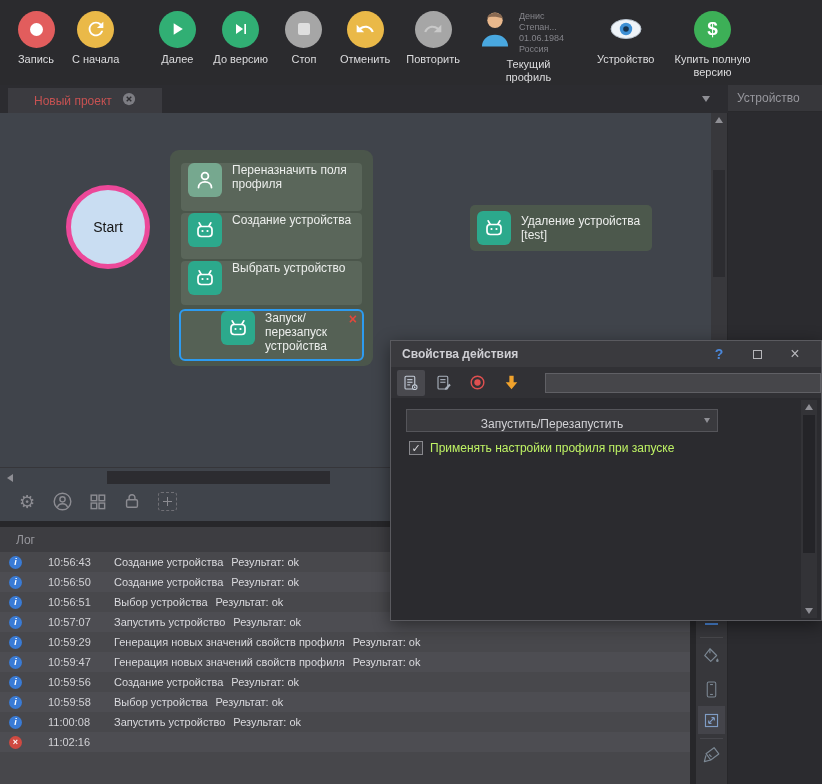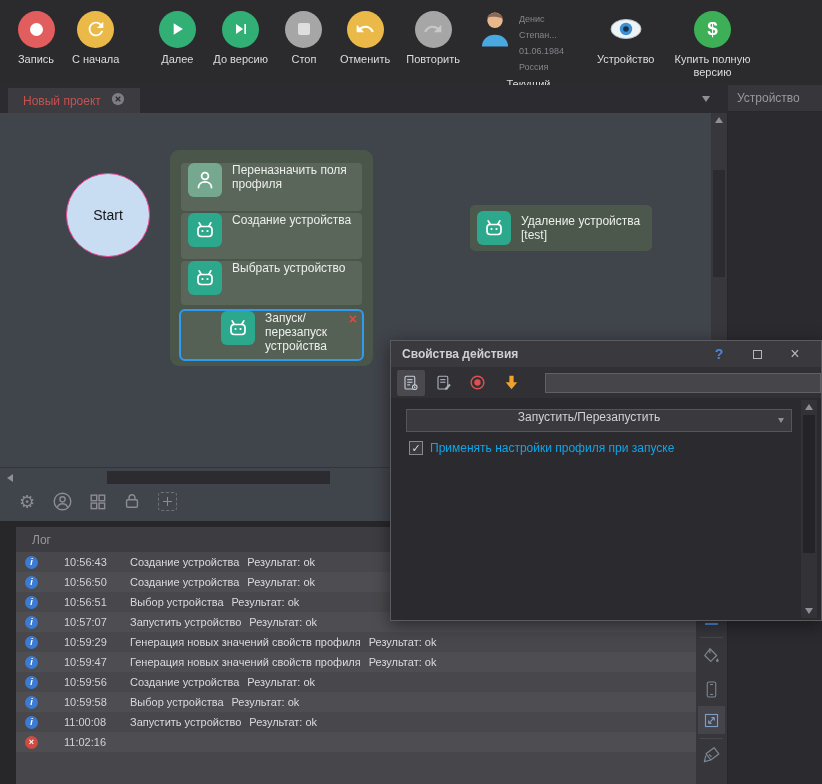--- a/index.html
+++ b/index.html
@@ -16,41 +16,41 @@
 .tb-icon { width:40px; height:42px; display:flex; align-items:center; justify-content:center; }
 .circle  { width:37px; height:37px; border-radius:50%;
            display:flex; align-items:center; justify-content:center; }
 .c-red{background:#e25d5d} .c-yellow{background:#eab948}
 .c-green{background:#31af74} .c-gray{background:#a6a6a6} .c-buy{background:#3db057}
 .rec-dot { width:13px; height:13px; border-radius:50%; background:#fff; }
 .stop-sq { width:12px; height:12px; border-radius:2px; background:#dedede; }
 .tb-label { font-size:11px; line-height:13px; color:#dcdcde; text-align:center;
             margin-top:3px; max-width:84px; }
 .profile-top { display:flex; align-items:flex-start; gap:5px; }
-.profile-info { font-size:9px; line-height:16px; color:#84848a; text-align:left; margin-top:3px; width:62px; }
+.profile-info { font-size:9px; line-height:11px; color:#84848a; text-align:left; margin-top:3px; width:62px; }
 .dollar { color:#fff; font-size:19px; font-weight:bold; }
 
 
 #tabbar { position:absolute; left:0; top:85px; width:728px; height:28px; background:#2c2c30; }
 .tab { position:absolute; left:8px; top:3px; height:25px; background:#3b3b40;
-       display:flex; align-items:center; padding:0 15px; gap:10px; }
+       display:flex; align-items:center; padding:0 26px; gap:10px; }
 .tab-label { font-size:12px; color:#c75252; }
 .tab-caret { position:absolute; left:702px; top:11px; }
 
 
 #right-panel { position:absolute; left:728px; top:85px; width:94px; height:699px;
                background:#2b2b2f; }
 #right-panel-header { height:27px; background:#37373b; display:flex; align-items:center;
                       padding-left:9px; font-size:12px; color:#97979d;
                       border-bottom:1px solid #29292c; }
 
 
 #canvas { position:absolute; left:0; top:113px; width:711px; height:354px; background:#40444b; }
-#start-node { position:absolute; left:66px; top:60px; width:84px; height:84px;
-              border-radius:50%; background:#c9ddf2; border:1px solid #ec4899;
+#start-node { position:absolute; left:66px; top:72px; width:84px; height:84px;
+              border-radius:50%; background:#c9ddf2; border:5px solid #ec4899;
               display:flex; align-items:center; justify-content:center;
               color:#151515; font-size:14px; }
 #group { position:absolute; left:170px; top:37px; width:203px; height:216px;
          background:#4b564b; border-radius:9px; }
 .block { position:absolute; left:11px; width:181px; background:#5a665a; border-radius:4px;
          display:flex; align-items:flex-start; gap:10px; padding:0 6px 0 7px; }
 .bicon { width:34px; height:34px; border-radius:6px; flex:none;
          display:flex; align-items:center; justify-content:center; }
 .bicon.android { background:#2ca98c; }
 .bicon.person  { background:#76a88f; }
@@ -76,21 +76,21 @@
 .hthumb { position:absolute; left:107px; top:3px; width:223px; height:13px; background:#2c2c30; }
 #footer-icons { position:absolute; left:16px; top:22px; display:flex; gap:13px; align-items:center; }
 .f-ico { width:22px; height:22px; display:flex; align-items:center; justify-content:center; }
 .gear-glyph { font-family:"DejaVu Sans", sans-serif; font-size:18px; color:#8c8c92; }
 .dash-plus { width:19px; height:19px; border:1px dashed #6f6f75; border-radius:3px; position:relative; }
 .dash-plus::before, .dash-plus::after { content:""; position:absolute; background:#8c8c92; }
 .dash-plus::before { left:4px; top:8px; width:9px; height:1.5px; }
 .dash-plus::after  { left:8px; top:4px; width:1.5px; height:9px; }
 
 
-#log { position:absolute; left:16px; top:527px; width:690px; height:257px; background:#47474b; }
+#log { position:absolute; left:0; top:527px; width:690px; height:257px; background:#47474b; }
 #log-header { height:25px; background:#3d3d41; display:flex; align-items:center;
               padding-left:16px; font-size:12px; color:#97979d; }
 .log-row { height:20px; display:flex; align-items:center; padding-left:9px;
            font-size:11px; white-space:nowrap; background:#48484c; }
 #log-rows .log-row:nth-child(even) { background:#4d4d52; }
 .lr-icon { width:13px; height:13px; border-radius:50%; background:#3a7bd5; color:#fff;
            font-size:9px; font-weight:bold; font-style:italic; flex:none;
            display:flex; align-items:center; justify-content:center; }
 .lr-icon.err { background:#cf4a41; font-style:normal; }
 .lr-time { width:52px; margin-left:26px; color:#d2d2d6; flex:none; }
@@ -116,29 +116,29 @@
 .dlg-help { color:#4a86d8; font-weight:bold; font-size:14px; }
 .dlg-max { display:inline-block; width:9px; height:9px; border:1.5px solid #b6b6ba; }
 .dlg-close { font-size:16px; }
 #dlg-toolbar { height:31px; background:#313135; display:flex; align-items:center;
                padding-left:6px; gap:6px; }
 .dtb { width:29px; height:26px; border-radius:2px; display:flex; align-items:center; justify-content:center; }
 .dtb.sel { background:#49494e; }
 #dlg-input { margin-left:14px; width:289px; height:20px; background:#46464a;
              border:1px solid #606065; color:#ddd; font-size:11px; padding:0 5px; }
 #dlg-content { position:relative; height:222px; background:#2b2b2f; }
-#dlg-dropdown { position:absolute; left:15px; top:11px; width:386px; height:23px;
-                background:#3a3a3e; border:1px solid #55555a; display:flex; align-items:flex-start; cursor:pointer; }
+#dlg-dropdown { position:absolute; left:15px; top:11px; width:312px; height:23px;
+                background:#3a3a3e; border:1px solid #55555a; display:flex; align-items:flex-end; cursor:pointer; }
 .dd-value { flex:1; text-align:center; font-size:12px; color:#d2d2d6; }
 .dd-caret { width:20px; height:100%; display:flex; align-items:center; justify-content:center; }
 .dd-caret .tri-down { border-left-width:3.5px; border-right-width:3.5px; border-top-width:5px; }
 #dlg-check { position:absolute; left:18px; top:43px; display:flex; align-items:center; gap:7px; cursor:pointer; }
 .cb { width:14px; height:14px; background:#3a3a3e; border:1px solid #88888d; color:#dcdce0;
       font-size:11px; display:flex; align-items:center; justify-content:center; }
-.cb-label { font-size:12px; color:#0ea5e9; }
+.cb-label { font-size:12px; color:#bef264; }
 #dlg-scroll { position:absolute; right:4px; top:2px; width:16px; height:218px; background:#333337; }
 .dthumb { position:absolute; left:2px; top:15px; width:12px; height:138px; background:#242428; }
 </style>
 </head>
 <body>
 
 <div id="toolbar">
   <div class="tb-item">
     <div class="tb-icon">
         <div class="circle c-red">

